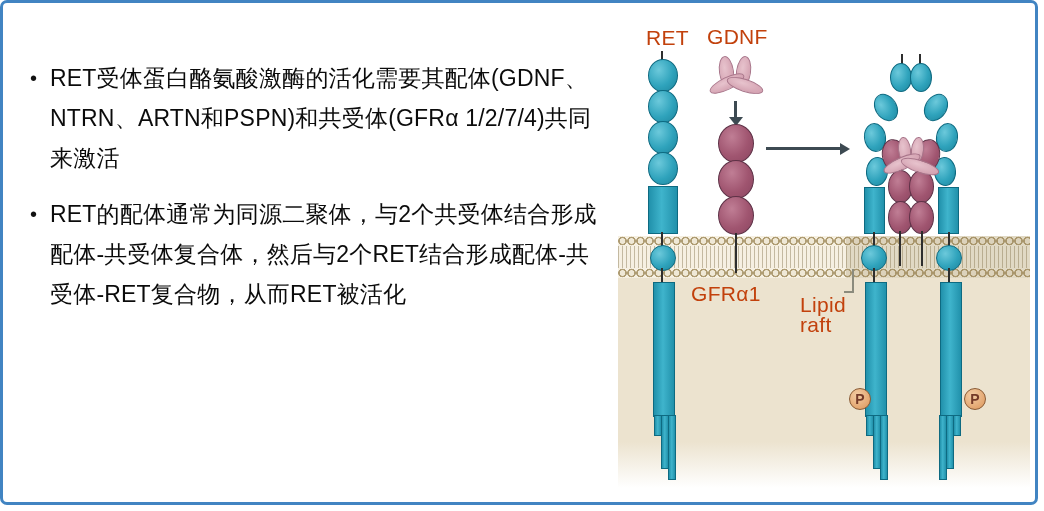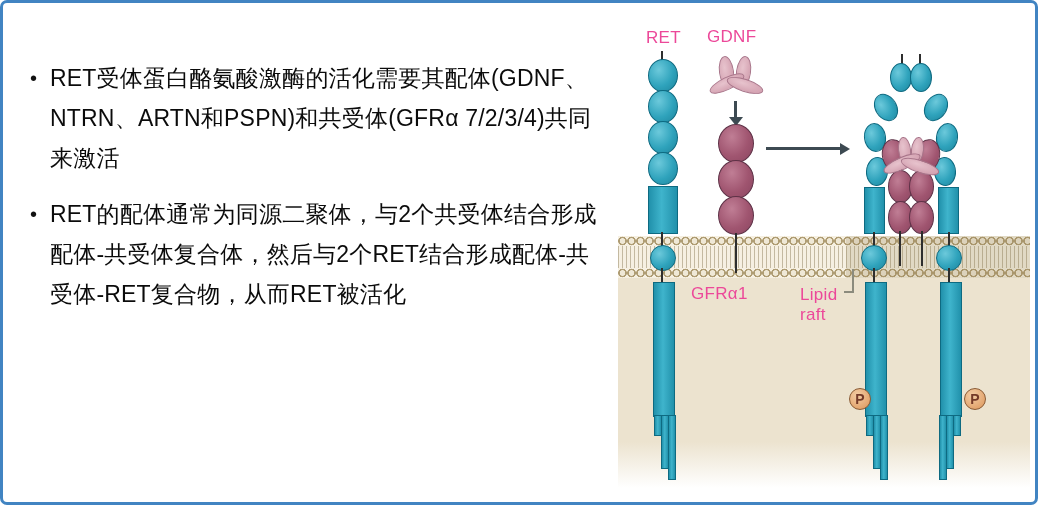--- a/index.html
+++ b/index.html
@@ -40,38 +40,38 @@
   .lobe-pink{position:absolute;border:1.5px solid #a8758a;border-radius:50%;
     background:radial-gradient(ellipse at 40% 35%,#e7c3cd 0%,#d5a4b3 70%,#c892a3 100%);box-sizing:border-box;}
 
   
   .arrow-shaft-v{position:absolute;width:3px;background:#3d4a52;}
   .arrow-head-down{position:absolute;width:0;height:0;border-left:7px solid transparent;border-right:7px solid transparent;border-top:9px solid #3d4a52;}
   .arrow-shaft-h{position:absolute;height:3px;background:#3d4a52;}
   .arrow-head-right{position:absolute;width:0;height:0;border-top:6px solid transparent;border-bottom:6px solid transparent;border-left:10px solid #3d4a52;}
 
   
-  .dlabel{position:absolute;font-size:17px;color:#ec4899;letter-spacing:.3px;white-space:pre-line;line-height:20px;}
+  .dlabel{position:absolute;font-size:21px;color:#c2410c;letter-spacing:.3px;white-space:pre-line;line-height:20px;}
   .leader{position:absolute;background:#8b8b7d;}
 
   
   .p-badge{position:absolute;width:22px;height:22px;border-radius:50%;border:1.5px solid #8a5b35;
     background:radial-gradient(circle at 38% 32%,#f4cda4 0%,#e3a670 70%,#d6935a 100%);
     color:#743a28;font-size:14px;font-weight:bold;display:flex;align-items:center;justify-content:center;box-sizing:border-box;}
 </style>
 </head>
 <body>
 
 <div class="slide">
 
   <div class="text-col">
     <div class="bullet-row">
       <div class="bullet-marker">•</div>
       <div class="bullet-text">RET受体蛋白酪氨酸激酶的活化需要其配体(GDNF、
-NTRN、ARTN和PSPN)和共受体(GFRα 7/2/3/4)共同
+NTRN、ARTN和PSPN)和共受体(GFRα 1/2/7/4)共同
 来激活</div>
     </div>
     <div class="bullet-row">
       <div class="bullet-marker">•</div>
       <div class="bullet-text">RET的配体通常为同源二聚体，与2个共受体结合形成
 配体-共受体复合体，然后与2个RET结合形成配体-共
 受体-RET复合物，从而RET被活化</div>
     </div>
   </div>
 
@@ -170,19 +170,19 @@
       <div class="rect-teal" style="left:322px;top:271px;width:22px;height:135px;"></div>
       <div class="rect-teal" style="left:321px;top:404px;width:8px;height:65px;"></div>
       <div class="rect-teal" style="left:328px;top:404px;width:8px;height:54px;"></div>
       <div class="rect-teal" style="left:335px;top:404px;width:8px;height:21px;"></div>
 
       <div class="p-badge" style="left:231px;top:377px;">P</div>
       <div class="p-badge" style="left:346px;top:377px;">P</div>
     </div>
 
     <div class="dlabel" style="left:73px;top:273px;">GFRα1</div>
-    <div class="dlabel" style="left:182px;top:274px;">Lipid
+    <div class="dlabel" style="left:182px;top:284px;">Lipid
 raft</div>
     <div class="leader" style="left:226px;top:280px;width:9px;height:1.5px;"></div>
     <div class="leader" style="left:234px;top:258px;width:1.5px;height:24px;"></div>
 
   </div>
 </div>
 
 </body></html>

